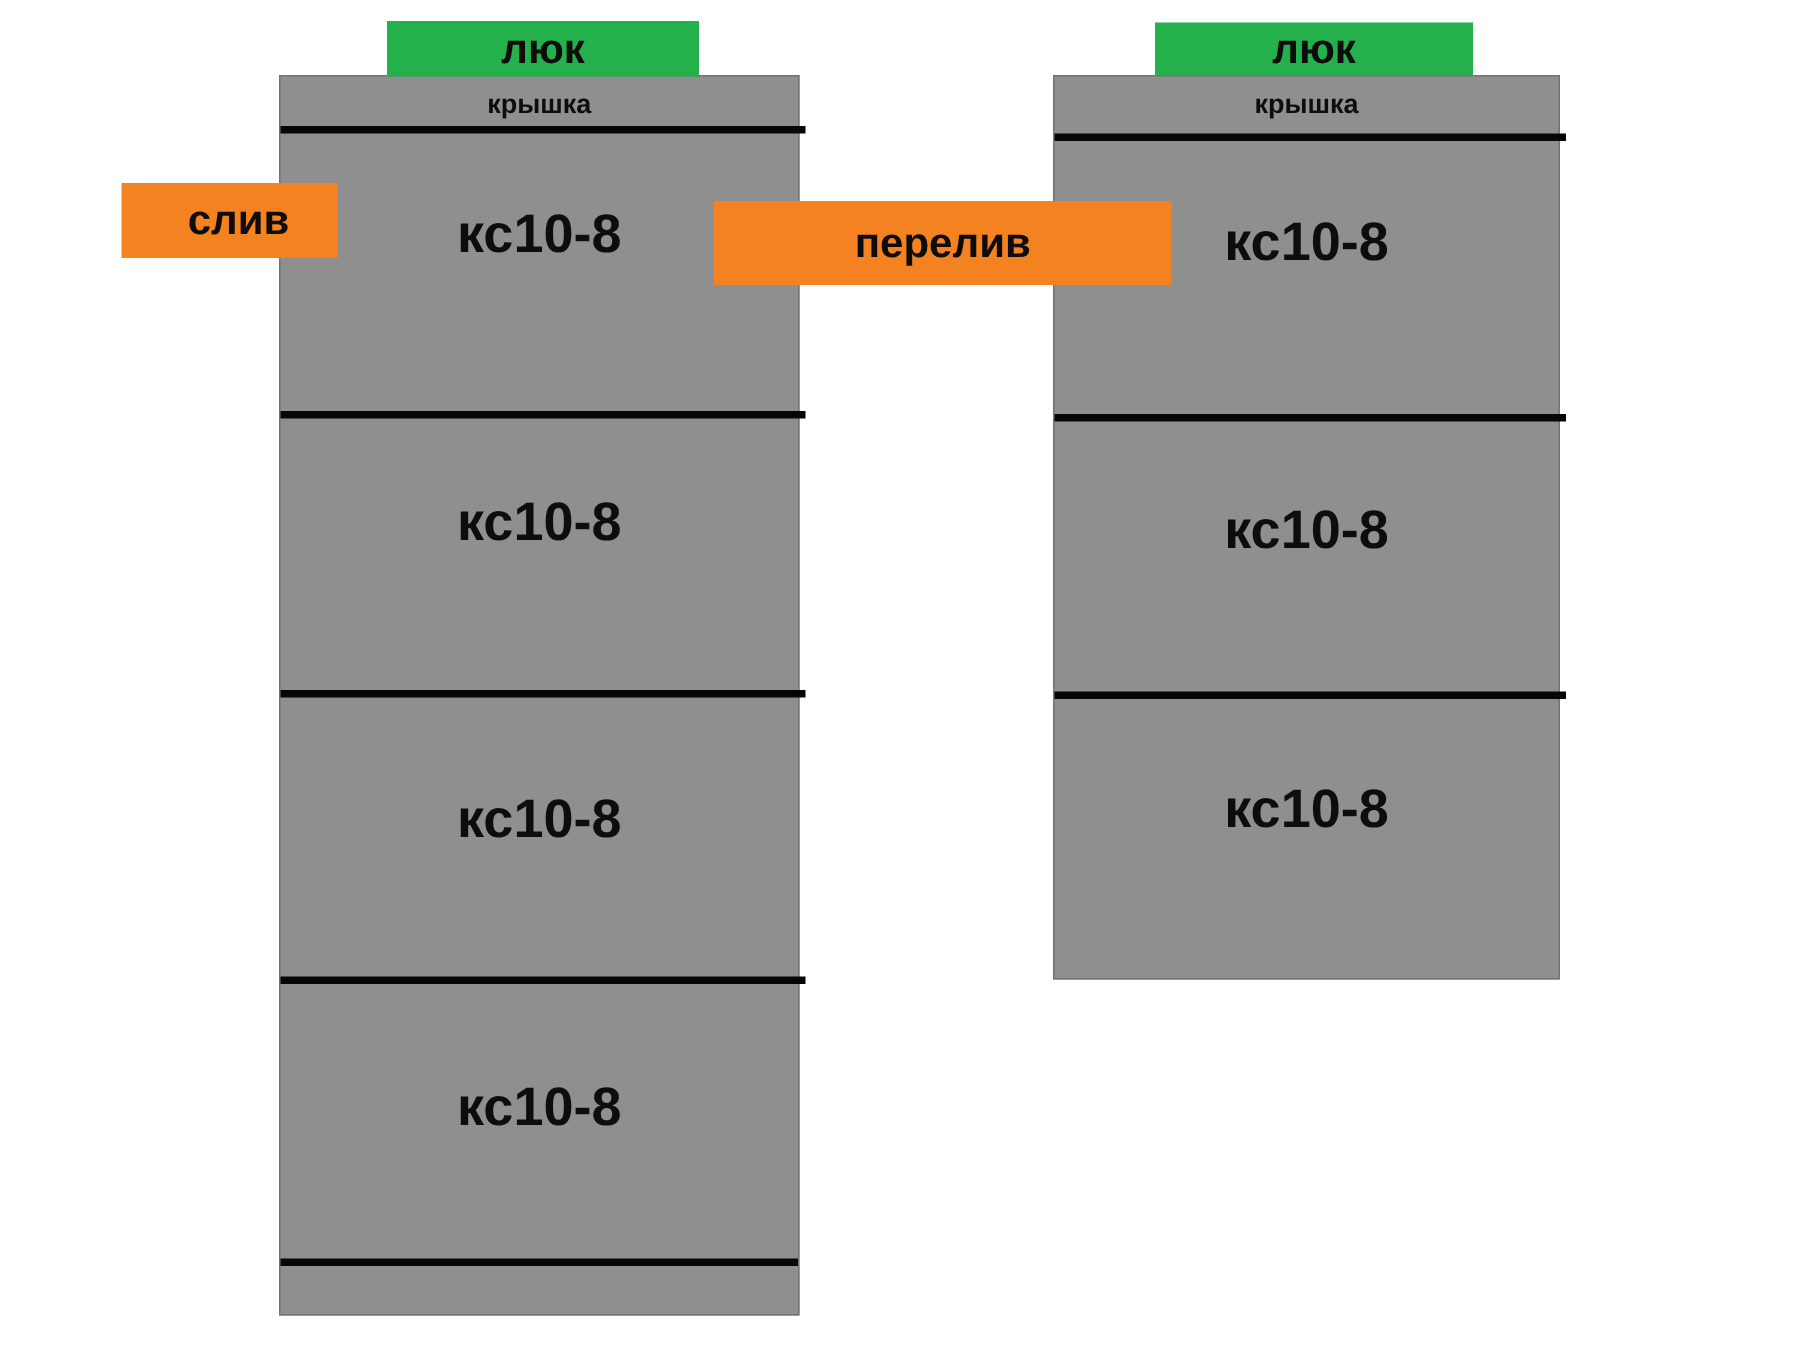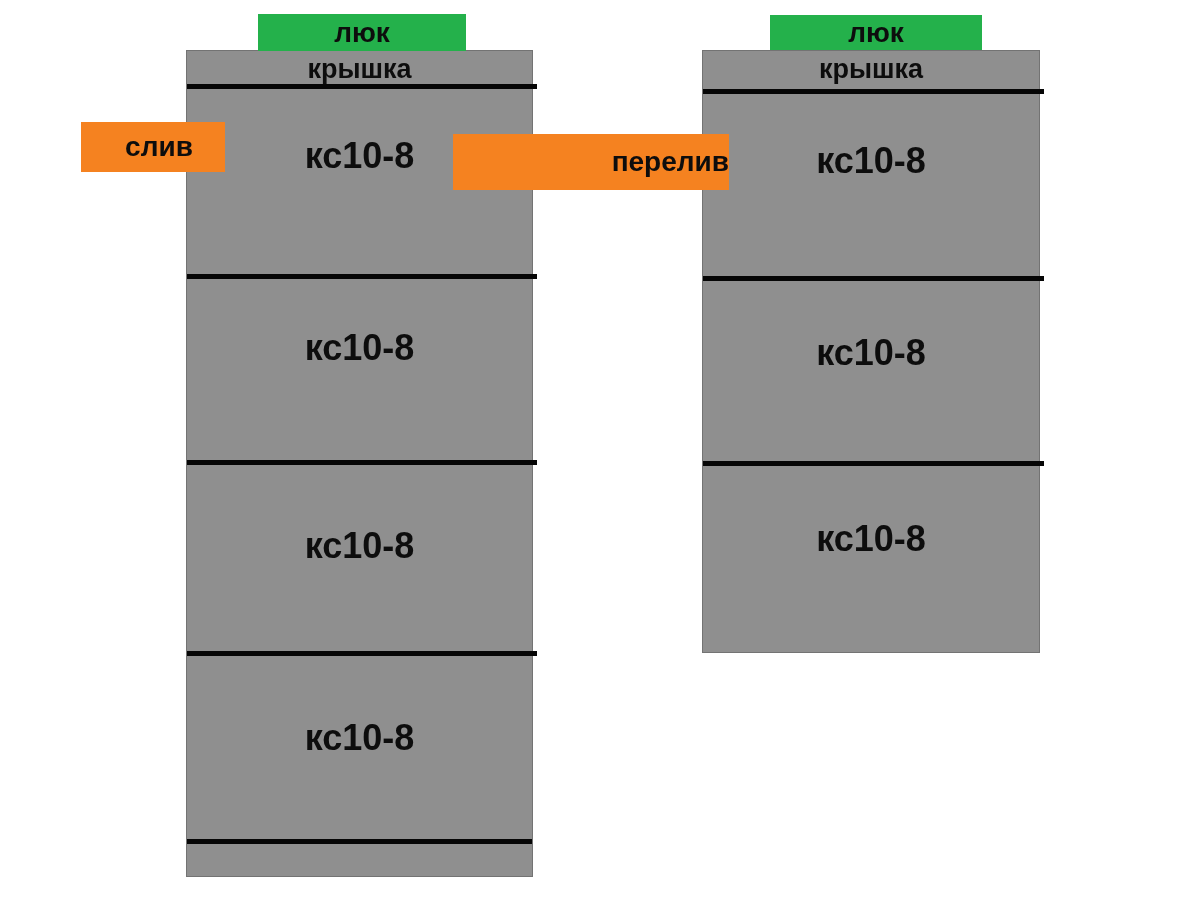--- a/index.html
+++ b/index.html
@@ -37,21 +37,21 @@
     display:flex;
     align-items:center;
     justify-content:center;
     font-size:28px;
     z-index:2;
   }
   .cover-label{
     position:absolute;
     left:0; width:100%;
     text-align:center;
-    font-size:27px;
+    font-size:18px;
     line-height:32px;
     height:32px;
   }
   .joint-line{
     position:absolute;
     left:0;
     width:calc(100% + 5px);
     height:5px;
     background:var(--line);
   }
@@ -132,17 +132,17 @@
 
     <div class="joint-line" style="top:410px;"></div>
 
     <div class="ring-label" style="top:468px;">кс10-8</div>
   </div>
 
   <div class="pipe-badge" style="left:81px; top:122px; width:132px; height:50px;padding-left:12px;">
     <span>слив</span>
   </div>
 
-  <div class="pipe-badge" style="left:453px; top:134px; width:276px; height:56px;justify-content:flex-end;">
+  <div class="pipe-badge" style="left:476px; top:134px; width:305px; height:56px;">
     <span>перелив</span>
   </div>
 
 </div>
 
 </body></html>

